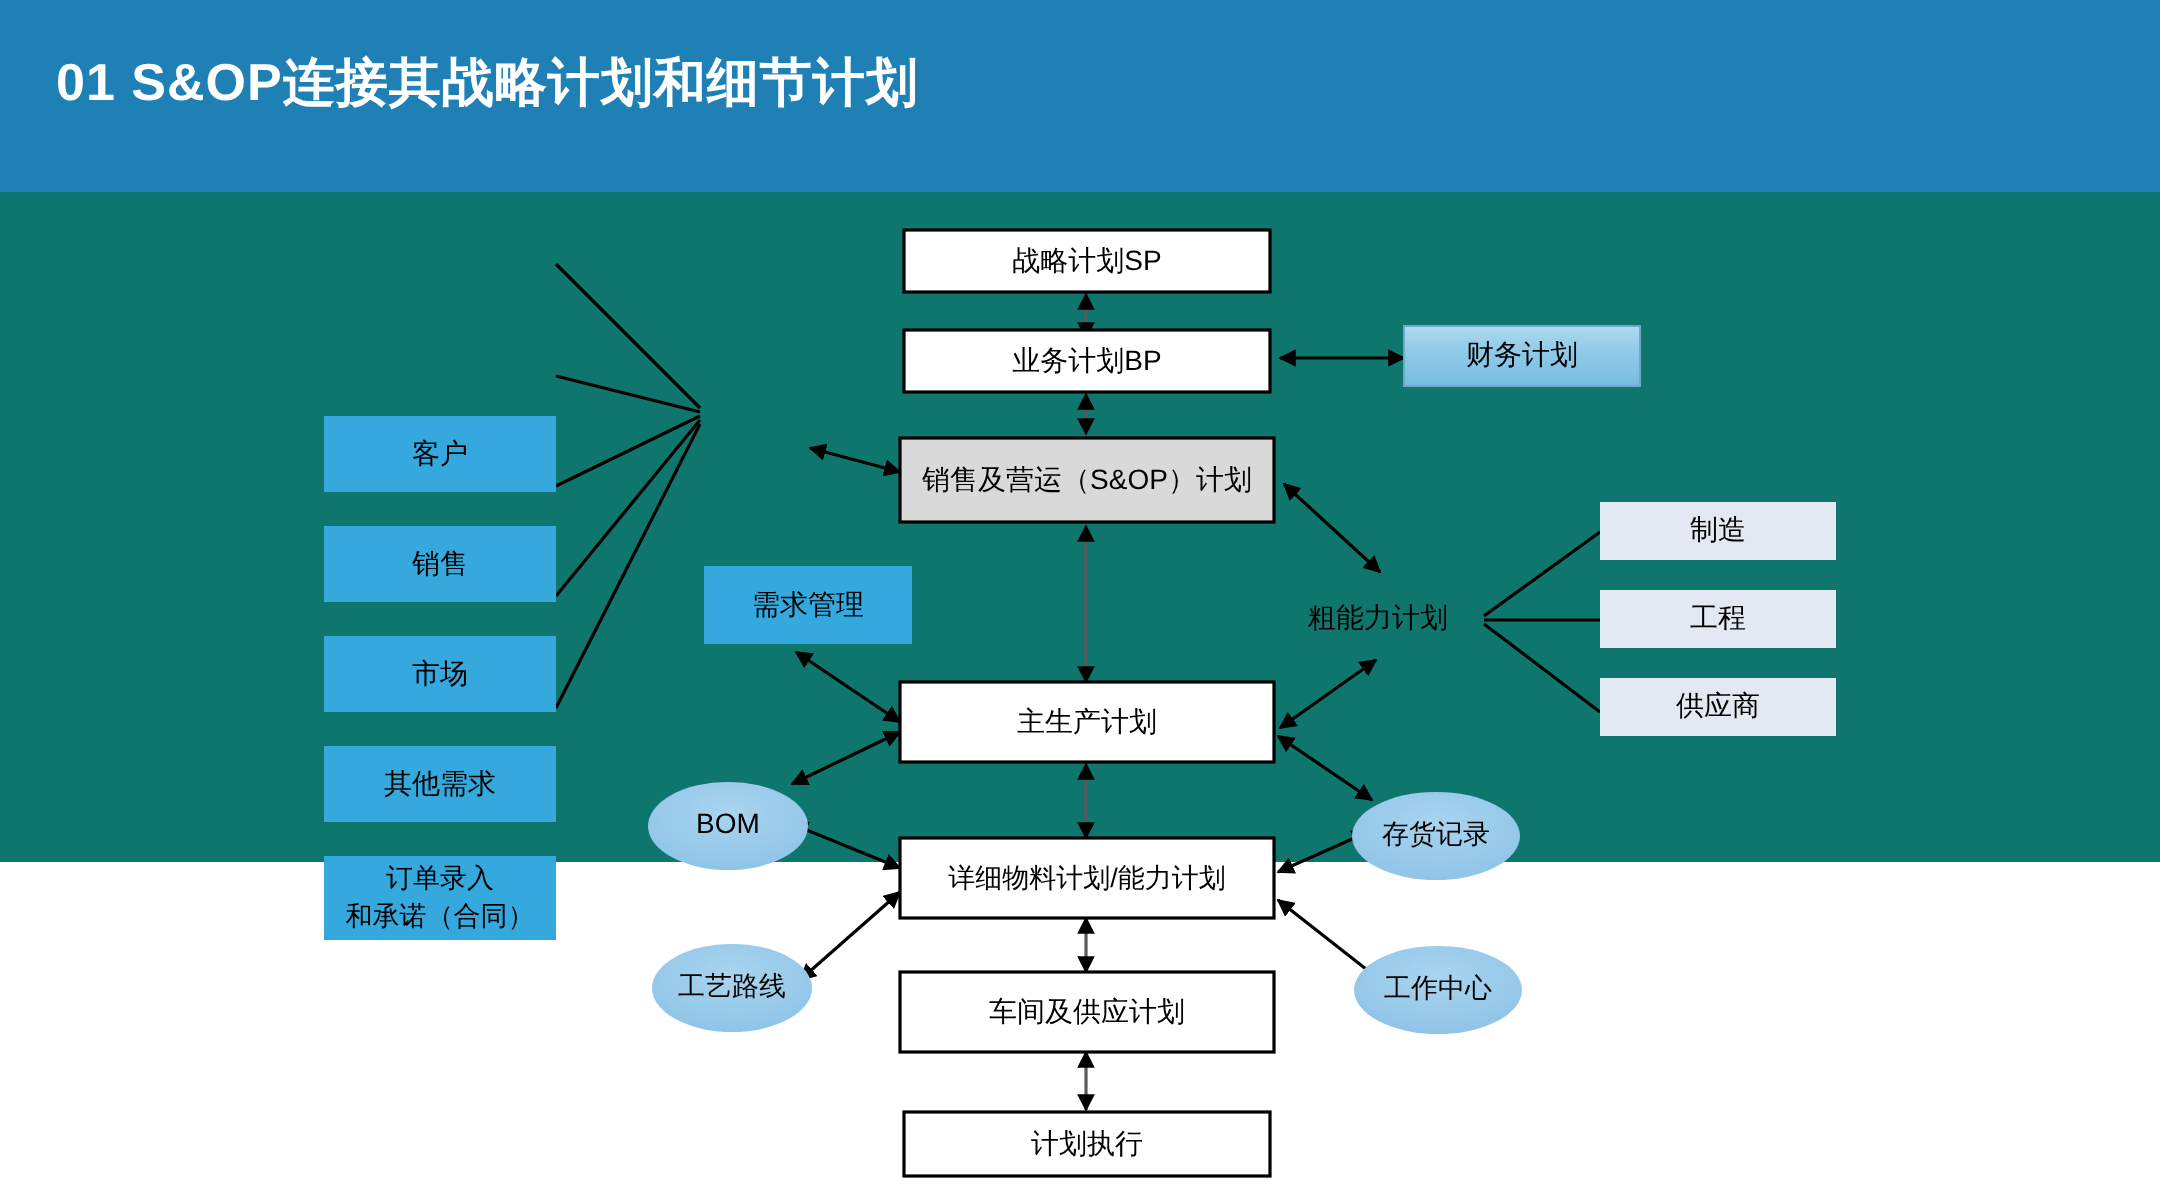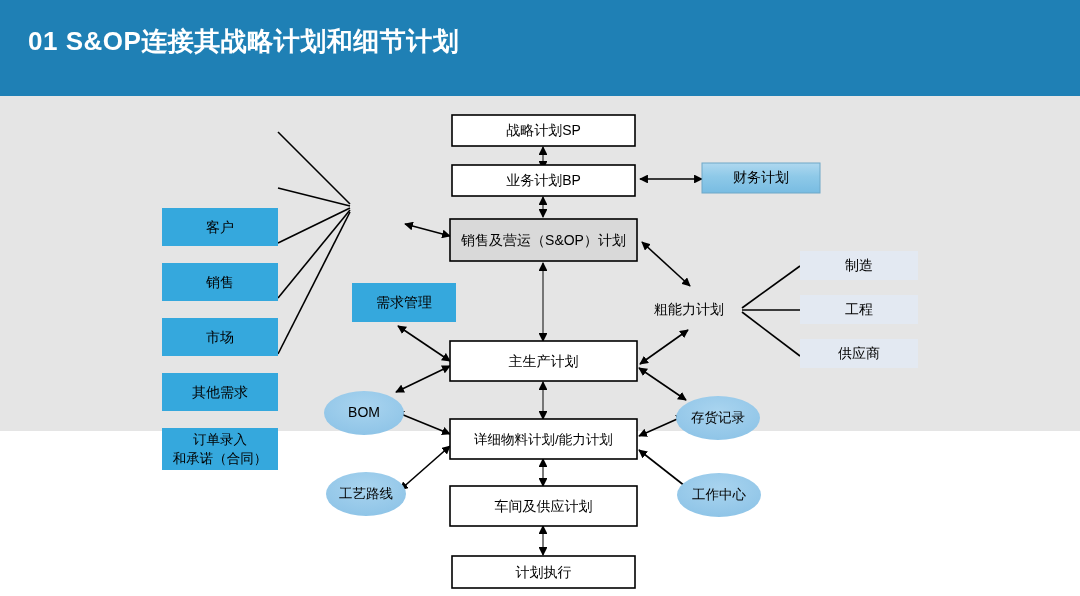--- a/index.html
+++ b/index.html
@@ -10,21 +10,21 @@
   body {
     width: 1080px;
     height: 596px;
     overflow: hidden;
     font-family: "Liberation Sans", "DejaVu Sans", sans-serif;
   }
   #slide {
     position: relative;
     width: 1080px;
     height: 431px;
-    background: #e5e5e5;
+    background: #0f766e;
   }
   #header-bar {
     position: absolute;
     left: 0;
     top: 0;
     width: 1080px;
     height: 96px;
     background: #1F80B5;
   }
   #slide-title {

